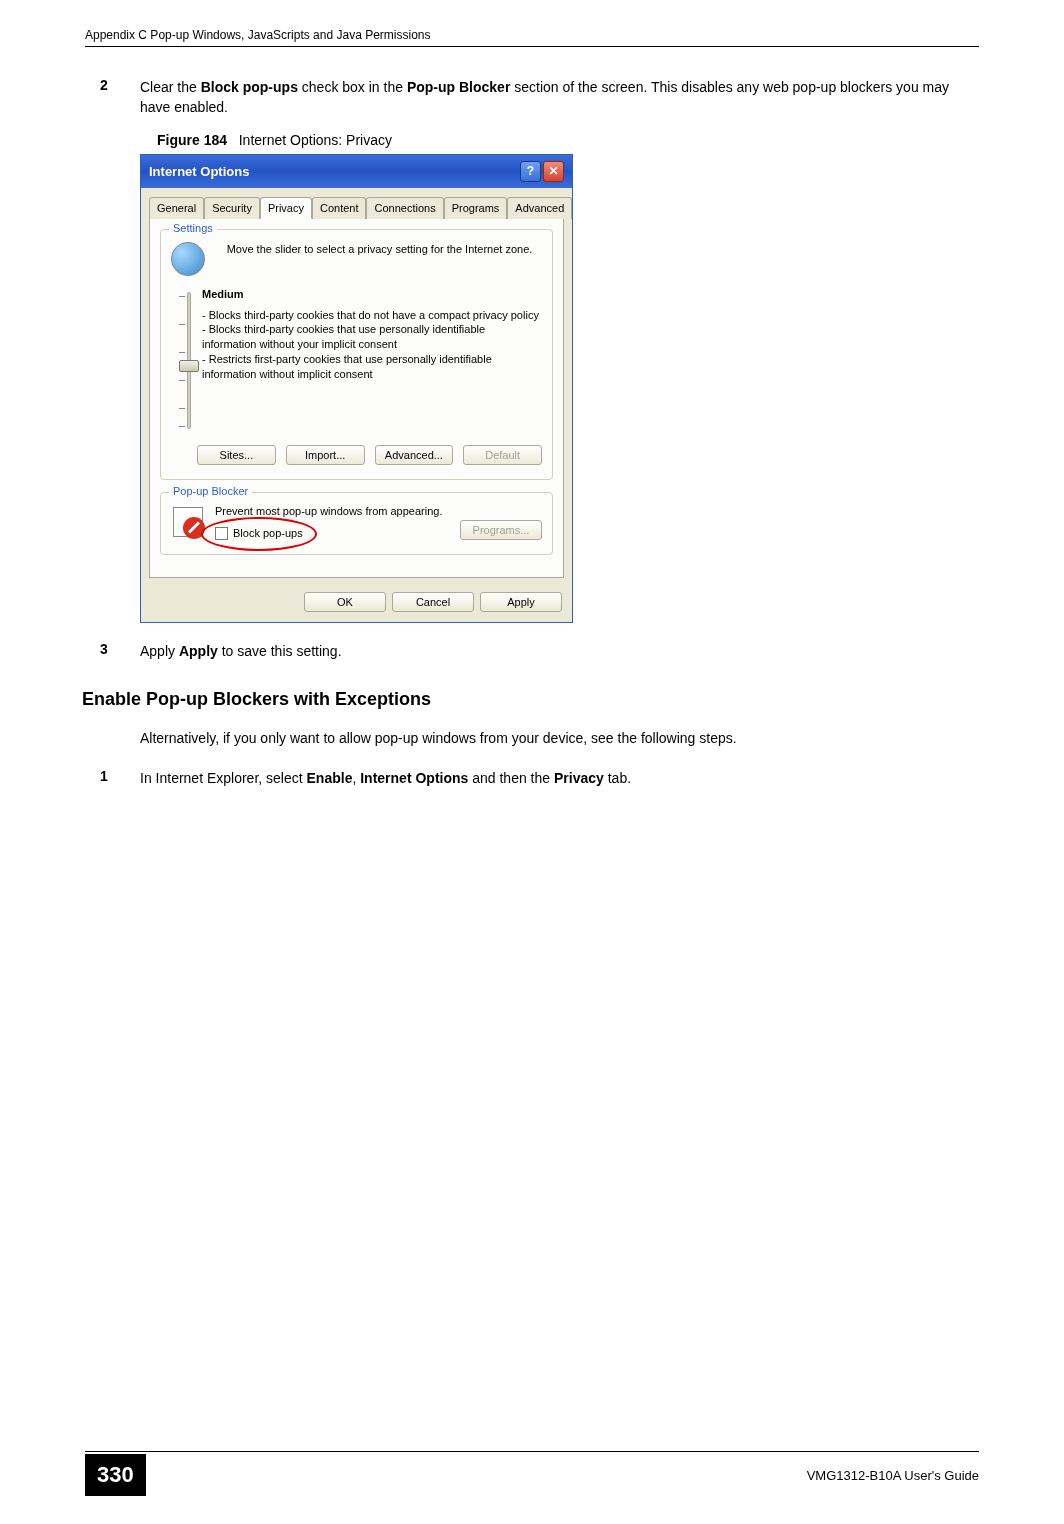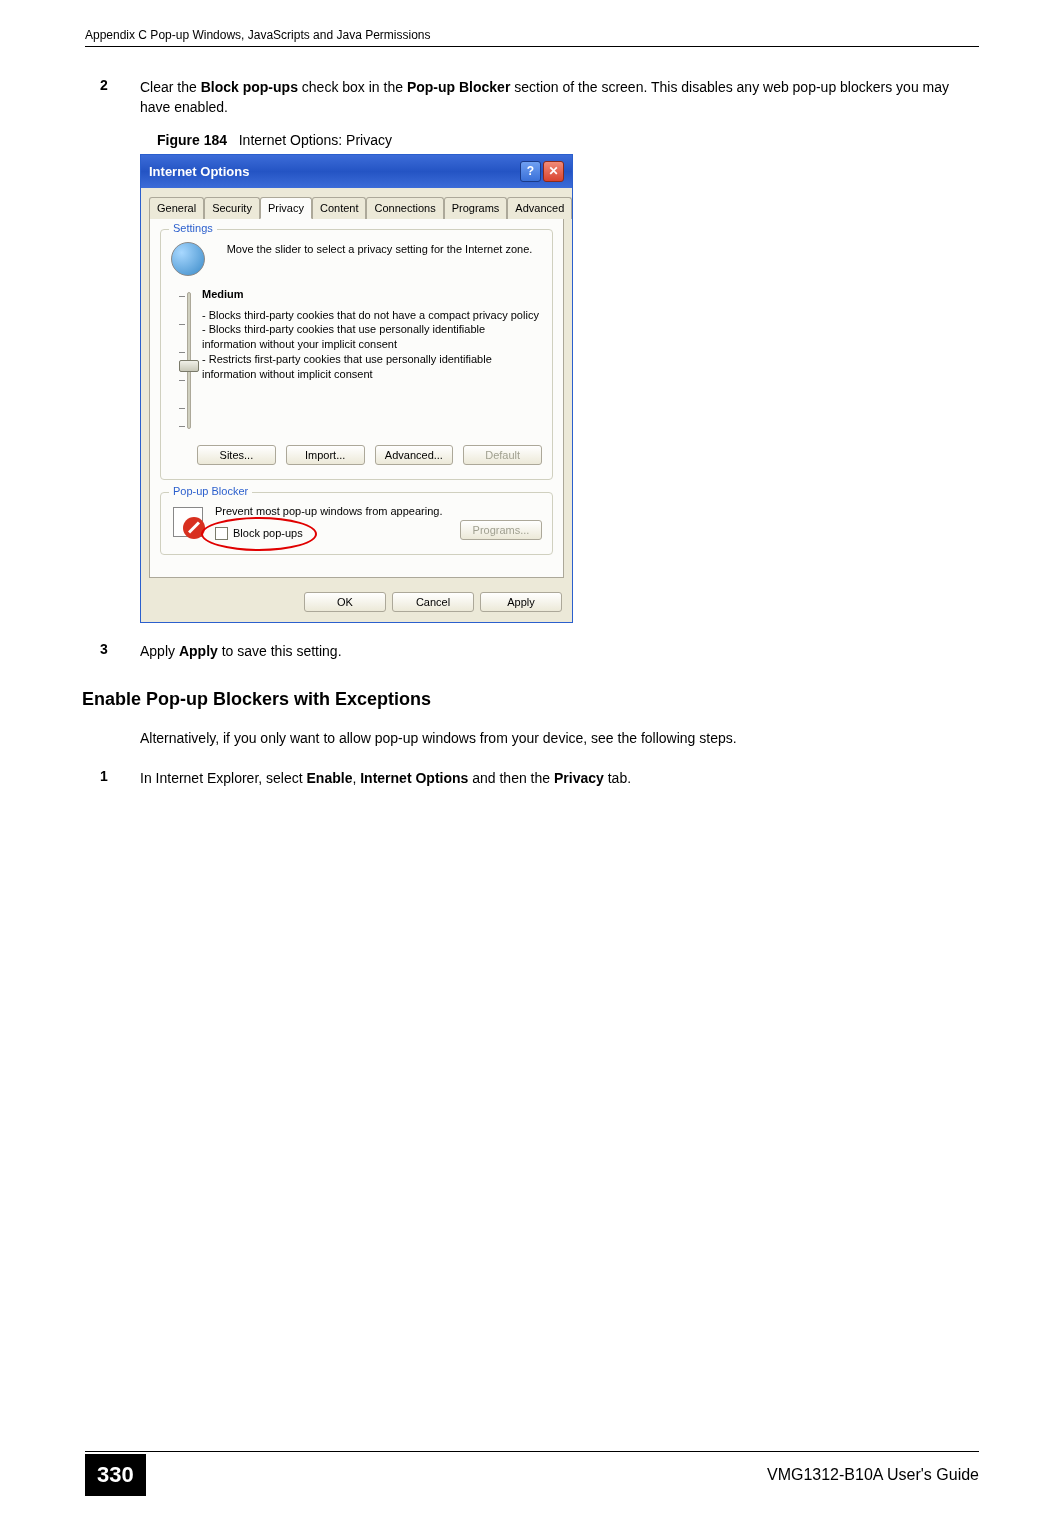--- a/index.html
+++ b/index.html
@@ -252,21 +252,21 @@
     }
     .page-num {
       background: #000;
       color: #fff;
       font-weight: bold;
       font-size: 22px;
       padding: 8px 12px;
     }
     .guide-title {
       margin-left: auto;
-      font-size: 16px;
+      font-size: 13px;
     }
   </style>
 </head>
 <body>
 
 <div class="header-line">
   <span>Appendix C Pop-up Windows, JavaScripts and Java Permissions</span>
 </div>
 
 <div class="content">

